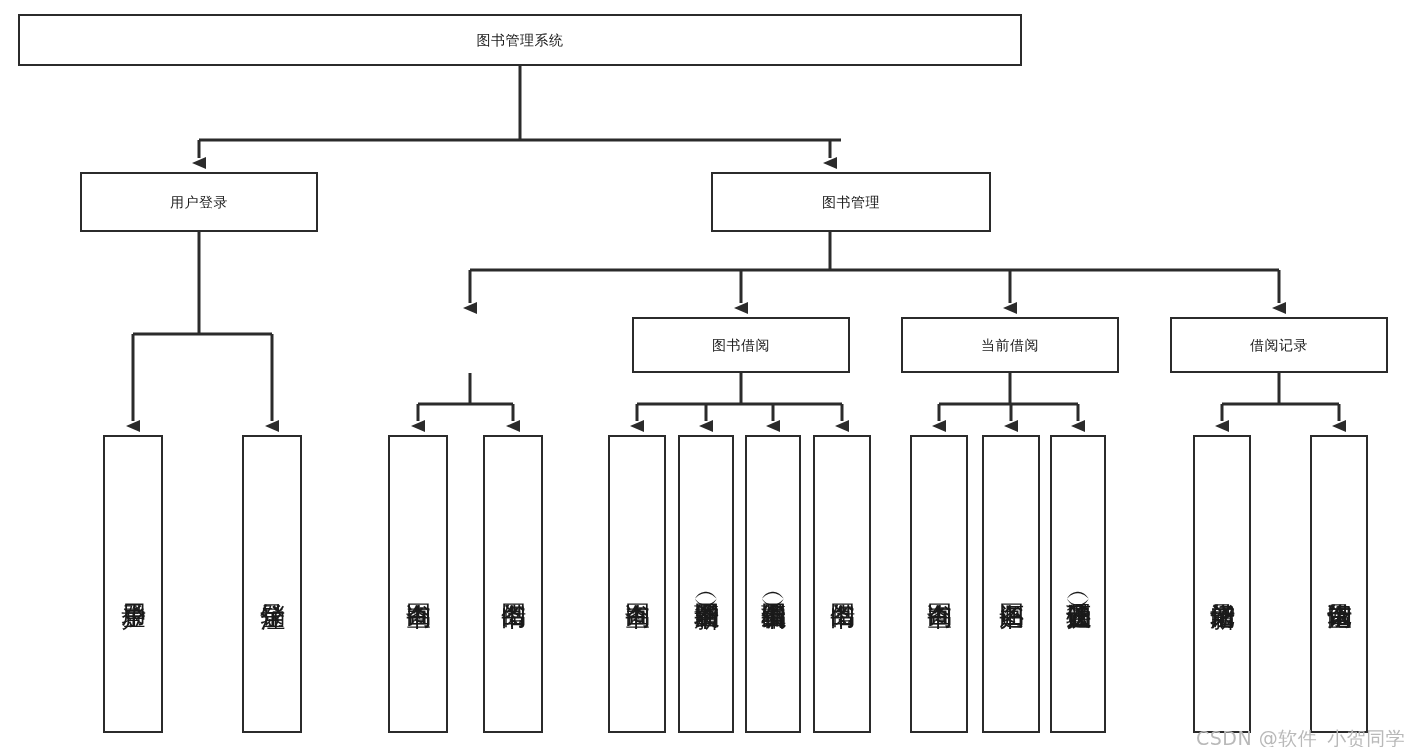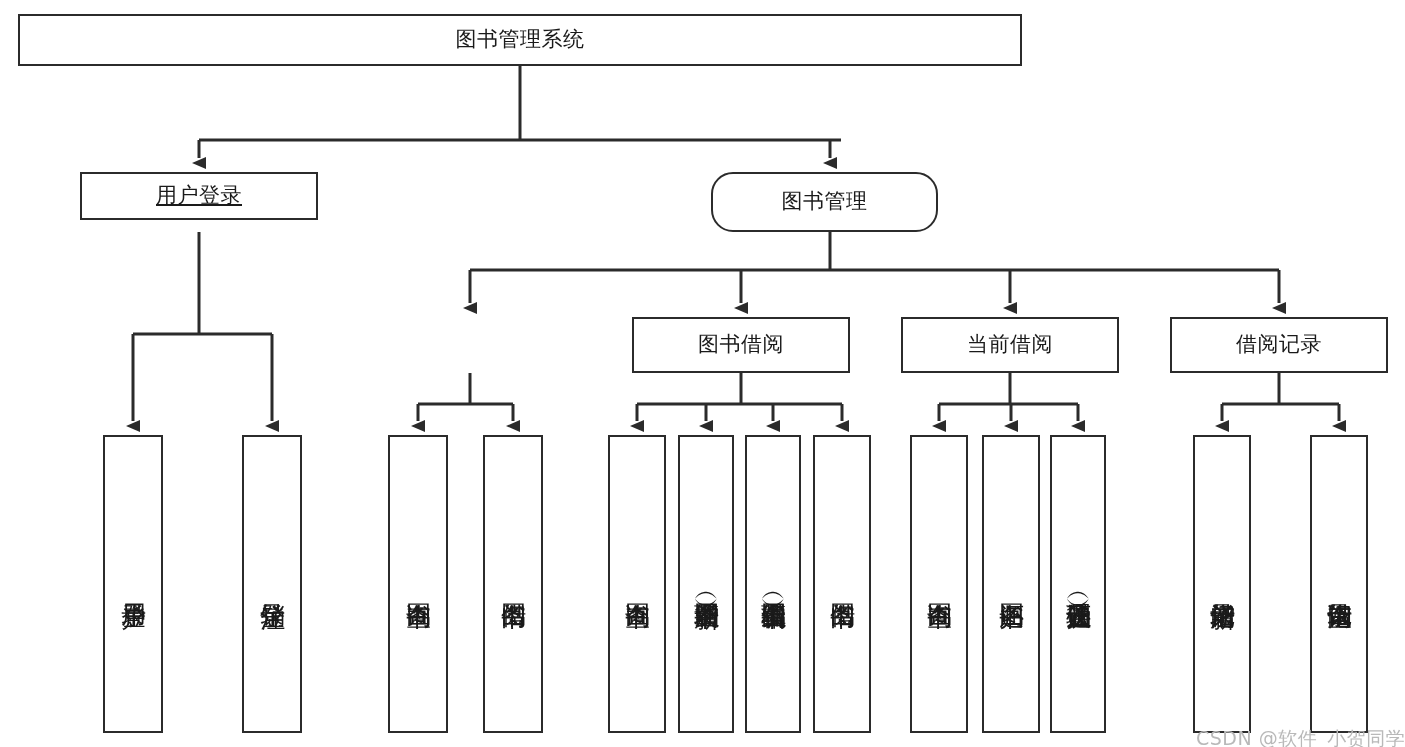--- a/index.html
+++ b/index.html
@@ -27,21 +27,21 @@
     position: absolute;
     box-sizing: border-box;
     border: 2px solid #2b2b2b;
     background: #ffffff;
     display: flex;
     align-items: center;
     justify-content: center;
     color: #1a1a1a;
   }
   .node.horiz {
-    font-size: 21px;
+    font-size: 14px;
     line-height: 1.2;
     letter-spacing: 0.5px;
   }
   .node.vert {
     font-size: 25px;
     line-height: 1.06;
     letter-spacing: 0px;
     writing-mode: vertical-rl;
     text-orientation: upright;
     padding: 4px 0;
@@ -113,24 +113,24 @@
       <path d="M1222,404 L1339,404"></path>
       <path d="M1222,404 L1222,421" marker-end="url(#arrow)"></path>
       <path d="M1339,404 L1339,421" marker-end="url(#arrow)"></path>
     </g>
   </svg>
 
   <div class="node horiz" style="left: 18px; top: 14px; width: 1004px; height: 52px;">
     <span>图书管理系统</span>
   </div>
 
-  <div class="node horiz" style="left: 80px; top: 172px; width: 238px; height: 48px; text-decoration: underline;">
+  <div class="node horiz" style="left: 80px; top: 172px; width: 238px; height: 60px;">
     <span>用户登录</span>
   </div>
-  <div class="node horiz" style="left: 711px; top: 172px; width: 227px; height: 60px; border-radius: 22px;">
+  <div class="node horiz" style="left: 711px; top: 172px; width: 280px; height: 60px;">
     <span>图书管理</span>
   </div>
 
   <div class="node horiz" style="left: 632px; top: 317px; width: 218px; height: 56px; justify-content: center;">
     <span>图书借阅</span>
   </div>
   <div class="node horiz" style="left: 901px; top: 317px; width: 218px; height: 56px;">
     <span>当前借阅</span>
   </div>
   <div class="node horiz" style="left: 1170px; top: 317px; width: 218px; height: 56px;">

